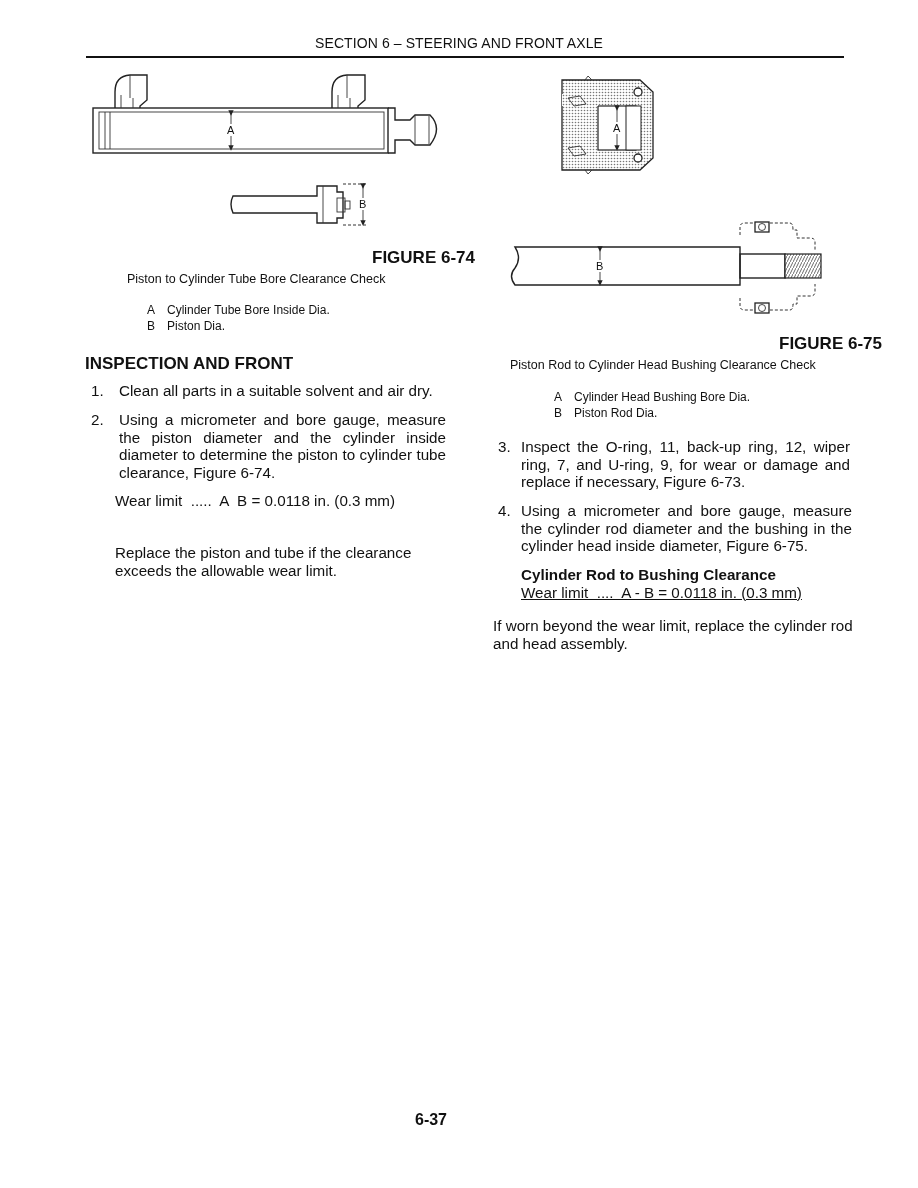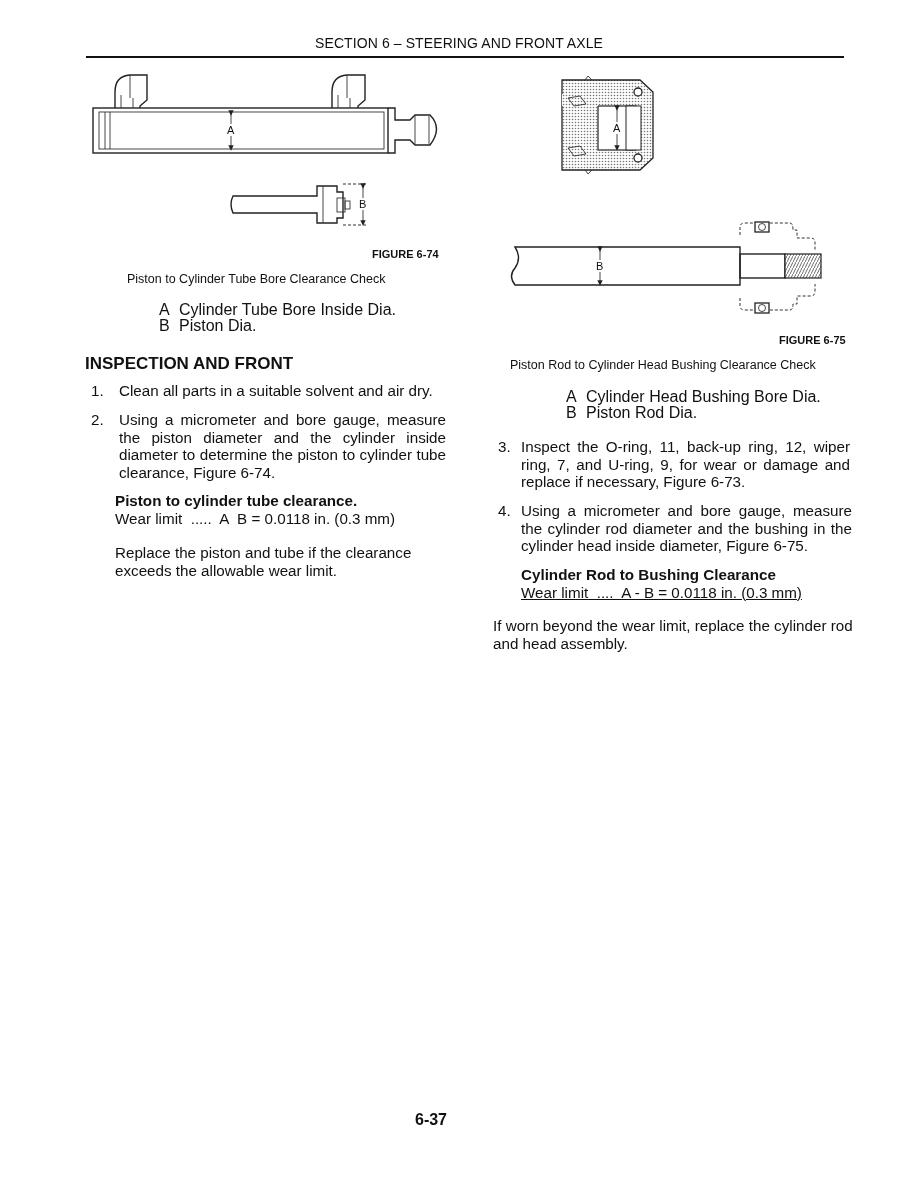--- a/index.html
+++ b/index.html
@@ -1,23 +1,23 @@
 <!DOCTYPE html>
 <html><head>
 <meta charset="utf-8">
 <style>
   html, body { margin: 0; padding: 0; background: #ffffff; }
   body { width: 918px; height: 1188px; position: relative; overflow: hidden;
          font-family: "Liberation Sans", sans-serif; color: #111; }
   .abs { position: absolute; }
   .header-title { left: 0; width: 918px; top: 35px; text-align: center; font-size: 14px; letter-spacing: 0.1px; }
   .header-rule { left: 86px; width: 758px; top: 56px; height: 0; border-top: 2px solid #111; }
-  .fig-label { font-weight: bold; font-size: 11px; }
+  .fig-label { font-weight: bold; font-size: 17px; }
   .caption { font-size: 12.5px; }
-  .legend { font-size: 16px; line-height: 16px; margin-left: 12px; }
+  .legend { font-size: 12px; line-height: 16px; }
   .legend .key { display: inline-block; width: 20px; }
   .heading { font-weight: bold; font-size: 17px; }
   .body-text { font-size: 15.2px; line-height: 17.5px; }
   .step { position: absolute; }
   .step .num { position: absolute; left: 0; top: 0; }
   .step .txt { position: absolute; left: 28px; top: 0; text-align: justify; }
   .spec-title { font-weight: bold; }
   .page-num { left: 0; width: 862px; top: 1111px; text-align: center; font-weight: bold; font-size: 16px; }
   svg { position: absolute; overflow: visible; }
   svg .ln { stroke: #222; stroke-width: 1.4; fill: none; }
@@ -138,21 +138,20 @@
   <span class="num">1.</span>
   <span class="txt" style="width:330px;">Clean all parts in a suitable solvent and air dry.</span>
 </div>
 
 <div class="step body-text" style="left:91px;top:411px;width:355px;">
   <span class="num">2.</span>
   <span class="txt" style="width:327px;">Using a micrometer and bore gauge, measure the piston diameter and the cylinder inside diameter to determine the piston to cylinder tube clearance, Figure 6-74.</span>
 </div>
 
 <div class="abs body-text" style="left:115px;top:492px;">
-  <div class="spec-title">Piston to cylinder tube clearance.</div>
   <div style="white-space:pre;">Wear limit  .....  A  B = 0.0118 in. (0.3 mm)</div>
 </div>
 
 <div class="abs body-text" style="left:115px;top:544px;width:332px;">Replace the piston and tube if the clearance exceeds the allowable wear limit.</div>
 
 <div class="step body-text" style="left:498px;top:438px;width:356px;">
   <span class="num">3.</span>
   <span class="txt" style="width:329px;left:23px;">Inspect the O-ring, 11, back-up ring, 12, wiper ring, 7, and U-ring, 9, for wear or damage and replace if necessary, Figure 6-73.</span>
 </div>
 

